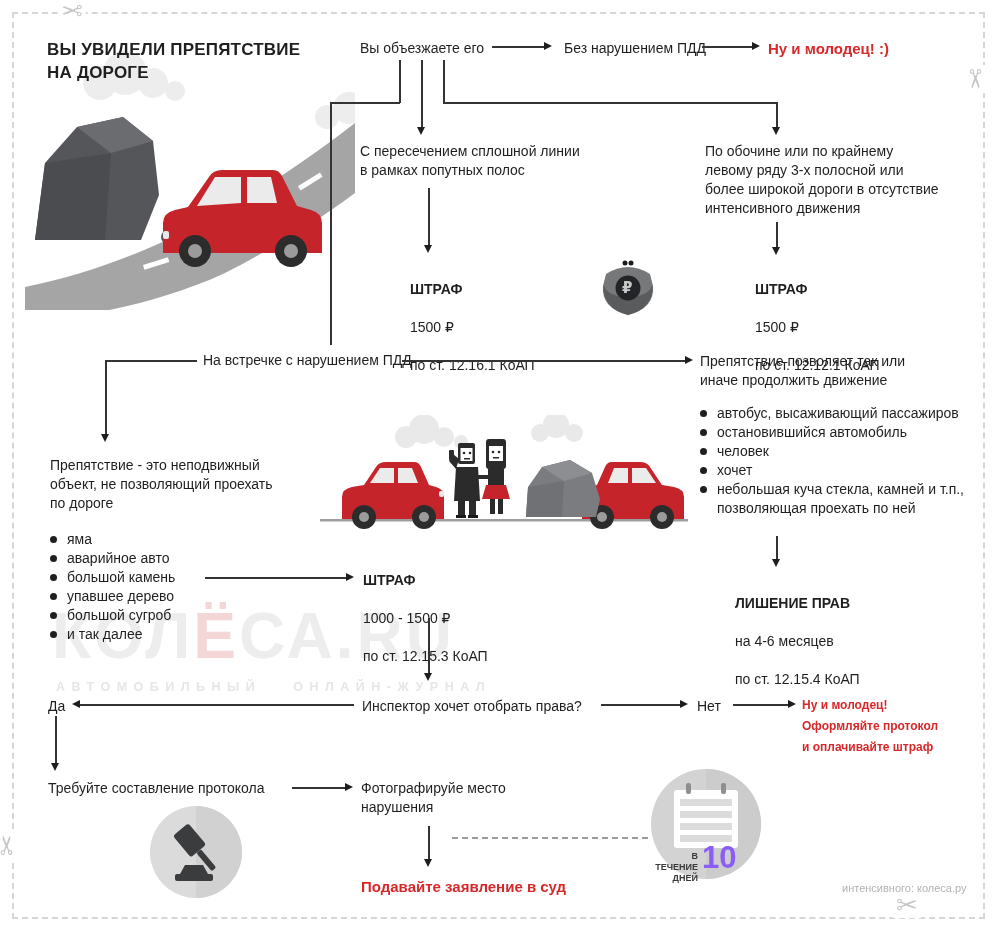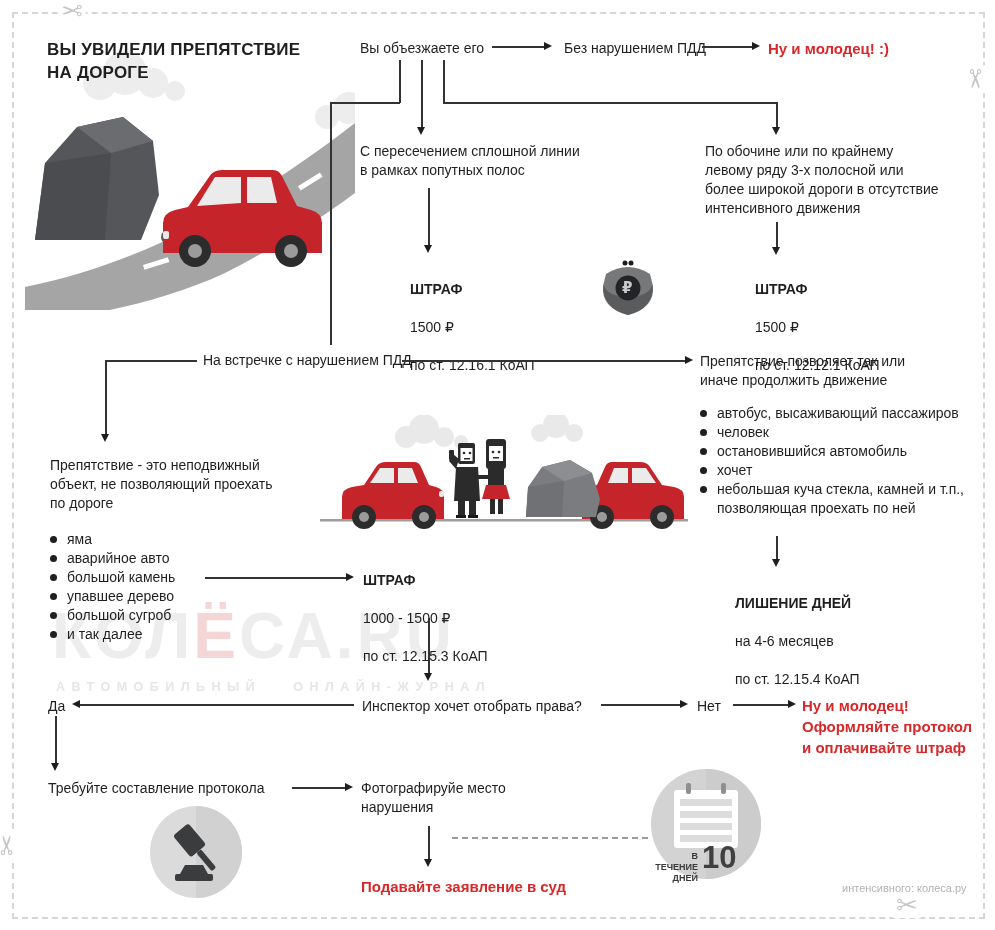--- a/index.html
+++ b/index.html
@@ -2,21 +2,21 @@
 <html><head>
 <meta charset="utf-8">
 <style>
   html,body{margin:0;padding:0;background:#ffffff;}
   .canvas{position:relative;width:995px;height:930px;background:#fff;overflow:hidden;
           font-family:"Liberation Sans","DejaVu Sans",sans-serif;color:#1f1f1f;}
   .abs{position:absolute;}
   .txt{font-size:14px;line-height:19px;white-space:pre-line;}
   .b{font-weight:bold;}
   .red{color:#d7282a;font-weight:bold;}
-  .small-red{color:#404040;text-align:right;}
+  .small-red{color:#8b5cf6;text-align:right;}
   .title{font-size:17px;line-height:23px;font-weight:bold;letter-spacing:.2px;}
   .ln-h{position:absolute;height:1.5px;background:#333;}
   .ln-v{position:absolute;width:1.5px;background:#333;}
   .dash-h{position:absolute;border-top:2px dashed #9b9b9b;}
   .ah{position:absolute;width:0;height:0;}
   .ah.r{border-top:4.5px solid transparent;border-bottom:4.5px solid transparent;border-left:8px solid #1e1e1e;}
   .ah.l{border-top:4.5px solid transparent;border-bottom:4.5px solid transparent;border-right:8px solid #1e1e1e;}
   .ah.d{border-left:4.5px solid transparent;border-right:4.5px solid transparent;border-top:8px solid #1e1e1e;}
   .bullets{margin:0;padding:0;}
   .bullets li{list-style:none;font-size:14px;line-height:19px;white-space:pre-line;padding-left:17px;}
@@ -138,30 +138,30 @@
   <div class="ln-v" style="left:105px;top:360px;height:75px;"></div>
   <div class="ah d" style="left:101px;top:434px;"></div>
   <div class="abs txt" style="left:203px;top:351px;">На встречке с нарушением ПДД</div>
   <div class="ln-h" style="left:402px;top:360px;width:284px;"></div>
   <div class="ah r" style="left:685px;top:356px;"></div>
 
   <div class="abs txt" style="left:700px;top:352px;">Препятствие позволяет так или
 иначе продолжить движение</div>
   <ul class="abs bullets" style="left:700px;top:404px;width:278px;">
     <li>автобус, высаживающий пассажиров</li>
+    <li>остановившийся автомобиль</li>
     <li>человек</li>
-    <li>остановившийся автомобиль</li>
     <li>хочет</li>
     <li>небольшая куча стекла, камней и т.п.,
 позволяющая проехать по ней</li>
   </ul>
   <div class="ln-v" style="left:776px;top:536px;height:24px;"></div>
   <div class="ah d" style="left:772px;top:559px;"></div>
   <div class="abs txt" style="left:735px;top:575px;">
-    <div class="b">ЛИШЕНИЕ ДНЕЙ</div>
+    <div class="b">ЛИШЕНИЕ ПРАВ</div>
     <div>на 4-6 месяцев</div>
     <div>по ст. 12.15.4 КоАП</div>
   </div>
 
   <div class="abs txt" style="left:50px;top:456px;">Препятствие - это неподвижный
 объект, не позволяющий проехать
 по дороге</div>
   <ul class="abs bullets" style="left:50px;top:530px;width:220px;">
     <li>яма</li>
     <li>аварийное авто</li>
@@ -248,21 +248,21 @@
 
   <div class="abs txt" style="left:48px;top:697px;">Да</div>
   <div class="ah l" style="left:72px;top:700px;"></div>
   <div class="ln-h" style="left:80px;top:704px;width:274px;"></div>
   <div class="abs txt" style="left:362px;top:697px;">Инспектор хочет отобрать права?</div>
   <div class="ln-h" style="left:601px;top:704px;width:80px;"></div>
   <div class="ah r" style="left:680px;top:700px;"></div>
   <div class="abs txt" style="left:697px;top:697px;">Нет</div>
   <div class="ln-h" style="left:733px;top:704px;width:56px;"></div>
   <div class="ah r" style="left:788px;top:700px;"></div>
-  <div class="abs txt red" style="left:802px;top:695px;font-size:15px;line-height:21px;">Ну и молодец!
+  <div class="abs txt red" style="left:802px;top:695px;font-size:12px;line-height:21px;">Ну и молодец!
 Оформляйте протокол
 и оплачивайте штраф</div>
 
   <div class="ln-v" style="left:55px;top:716px;height:48px;"></div>
   <div class="ah d" style="left:51px;top:763px;"></div>
   <div class="abs txt" style="left:48px;top:779px;">Требуйте составление протокола</div>
   <div class="ln-h" style="left:292px;top:787px;width:54px;"></div>
   <div class="ah r" style="left:345px;top:783px;"></div>
   <div class="abs txt" style="left:361px;top:779px;">Фотографируйе место
 нарушения</div>

